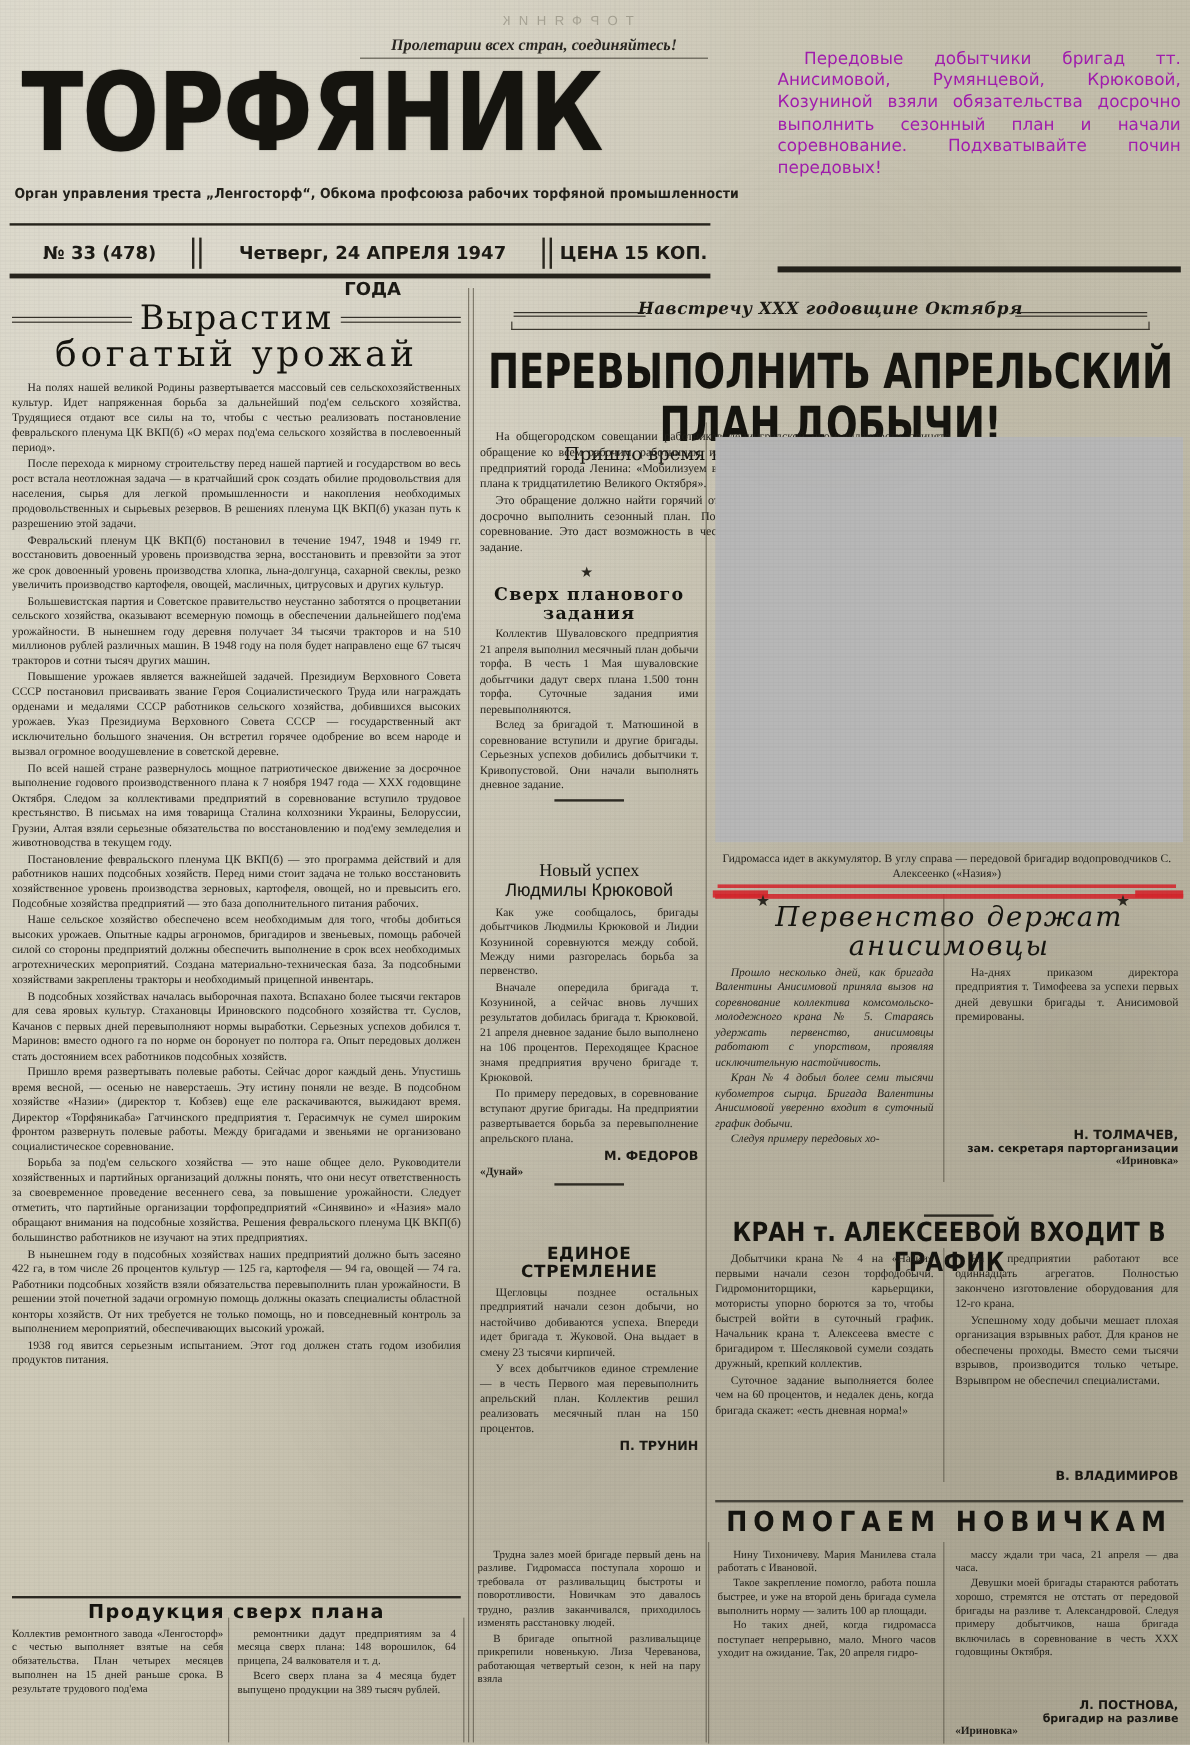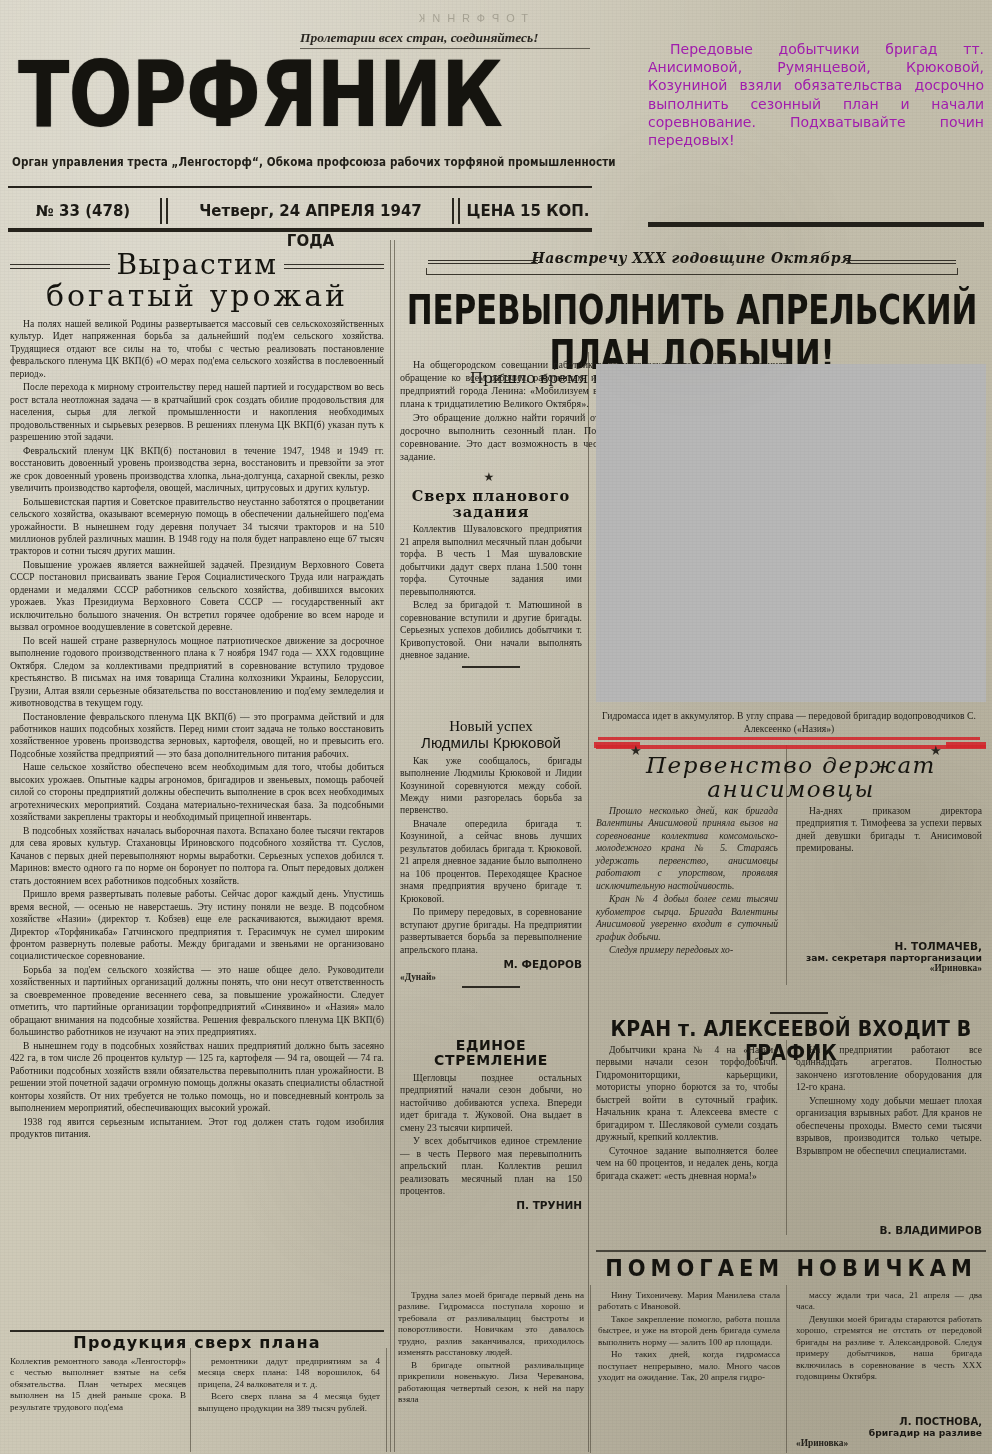--- a/index.html
+++ b/index.html
@@ -42,21 +42,21 @@
   
   #masthead{left:0;top:0;width:992px;height:236px;}
   .ghost-top{
     position:absolute;left:300px;top:12px;width:340px;
     text-align:center;font-size:11px;letter-spacing:7px;
     color:rgba(60,56,44,.30);transform:scaleX(-1);
     font-family:"Liberation Sans",sans-serif;
   }
   .slogan{
     position:absolute;left:300px;top:30px;width:290px;
-    text-align:left;font-style:italic;font-weight:bold;font-size:13.5px;
+    text-align:center;font-style:italic;font-weight:bold;font-size:13.5px;
     color:#2a2722;
   }
   .slogan-rule{position:absolute;left:300px;top:48px;width:290px;height:1px;background:#3a362c;opacity:.75;}
   .logo{
     position:absolute;left:18px;top:52px;width:560px;
     font-family:"DejaVu Sans",sans-serif;
     font-weight:bold;font-size:74px;line-height:.95;
     letter-spacing:-1px;color:#15140f;
     transform:scaleY(1.22) scaleX(1.02);
     transform-origin:left top;
@@ -263,21 +263,21 @@
         <p>Коллектив Шуваловского предприятия 21 апреля выполнил месячный план добычи торфа. В честь 1 Мая шуваловские добытчики дадут сверх плана 1.500 тонн торфа. Суточные задания ими перевыполняются.</p>
         <p>Вслед за бригадой т. Матюшиной в соревнование вступили и другие бригады. Серьезных успехов добились добытчики т. Кривопустовой. Они начали выполнять дневное задание.</p>
       </div>
     <div class="shortrule"></div>
   </div>
 
   <div class="pad" style="left:400px;top:718px;width:182px;">
     <div class="hd-serif-b" style="font-size:15px;font-weight:normal;font-family:Liberation Serif, serif;">Новый успех</div>
     <div class="hd-serif-b" style="font-size:15px;font-weight:normal;font-family:'Liberation Sans',sans-serif;">Людмилы Крюковой</div>
     <div class="body-txt" id="mid-a2" style="margin-top:3px;">
-        <p>Как уже сообщалось, бригады выполнение Людмилы Крюковой и Лидии Козуниной соревнуются между собой. Между ними разгорелась борьба за первенство.</p>
+        <p>Как уже сообщалось, бригады добытчиков Людмилы Крюковой и Лидии Козуниной соревнуются между собой. Между ними разгорелась борьба за первенство.</p>
         <p>Вначале опередила бригада т. Козуниной, а сейчас вновь лучших результатов добилась бригада т. Крюковой. 21 апреля дневное задание было выполнено на 106 процентов. Переходящее Красное знамя предприятия вручено бригаде т. Крюковой.</p>
         <p>По примеру передовых, в соревнование вступают другие бригады. На предприятии развертывается борьба за перевыполнение апрельского плана.</p>
       </div>
     <div class="byline">М. ФЕДОРОВ</div>
     <div class="source" style="margin-top:2px;">«Дунай»</div>
     <div class="shortrule"></div>
   </div>
 
   <div class="pad" style="left:400px;top:1038px;width:182px;">
     <div class="hd-bold" style="font-size:14px;letter-spacing:.6px;">ЕДИНОЕ</div>

